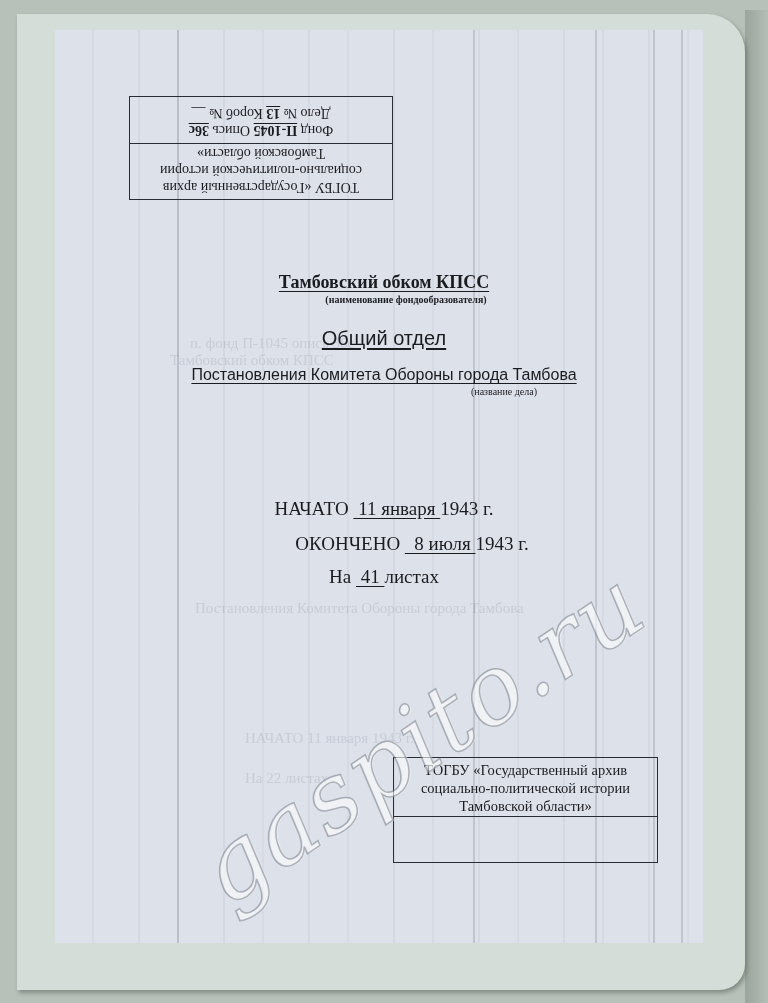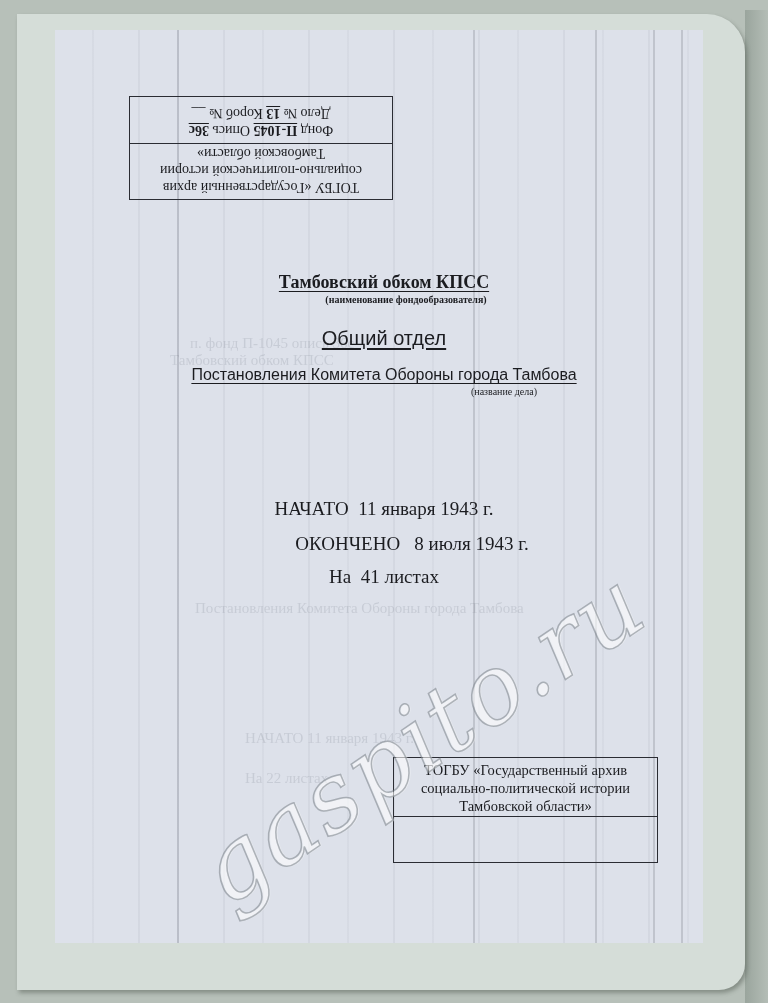--- a/index.html
+++ b/index.html
@@ -121,20 +121,21 @@
     font-size: 10px;
   }
   .dates {
     font-size: 19px;
     line-height: 22px;
   }
   .row-started { top: 498px; }
   .row-ended   { top: 533px; padding-left: 28px; }
   .row-sheets  { top: 566px; }
   .fill {
+    text-decoration: underline;
     text-underline-offset: 3px;
     white-space: pre;
   }
   .ghost {
     position: absolute;
     color: rgba(70,75,90,0.14);
     font-size: 15px;
     white-space: nowrap;
   }
   .watermark {

